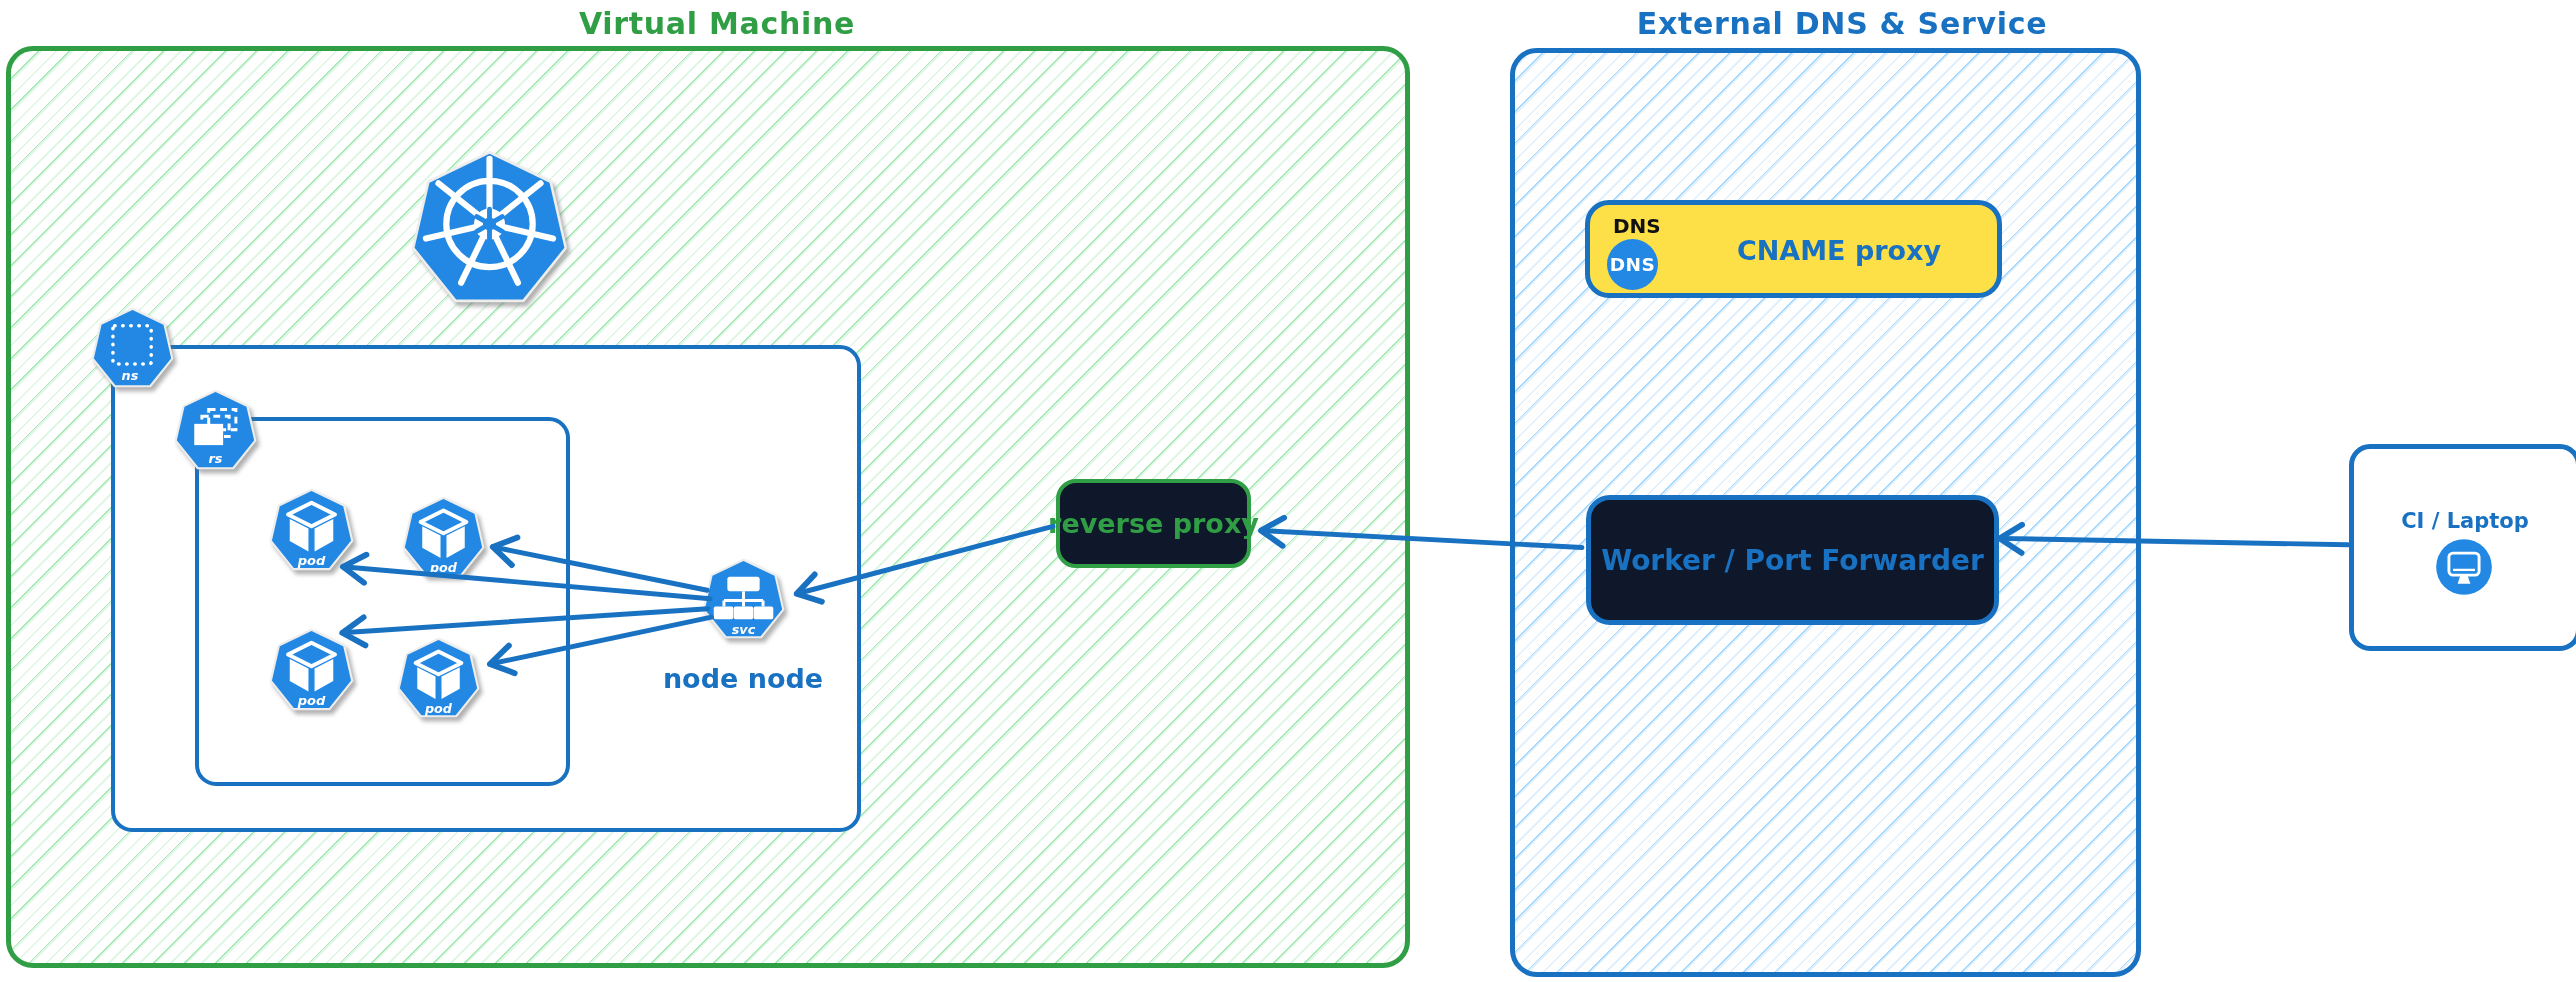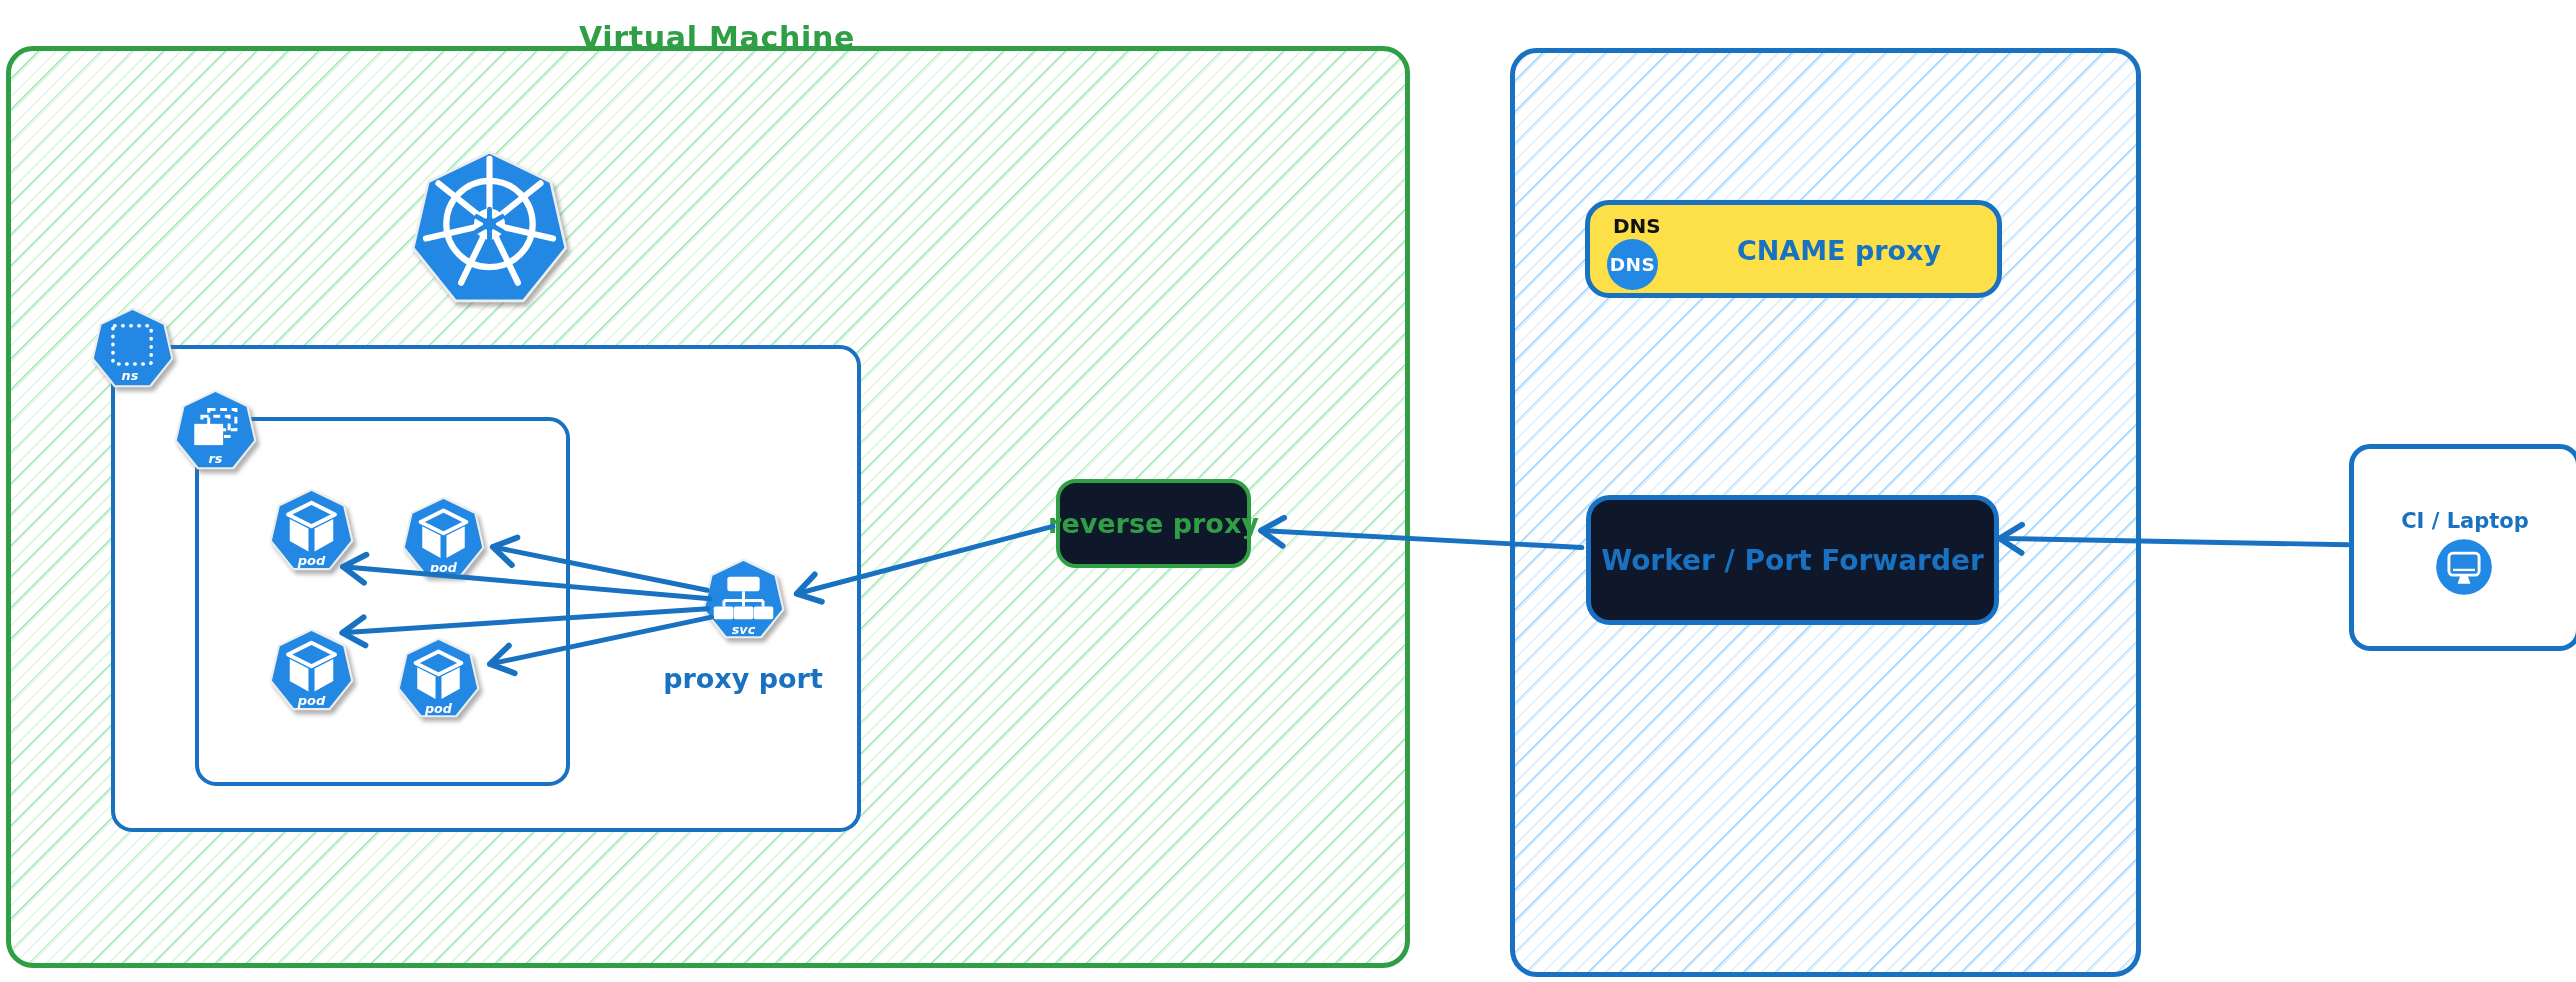--- a/index.html
+++ b/index.html
@@ -31,21 +31,21 @@
     left:1510px;top:48px;width:631px;height:929px;
     border:5px solid var(--blue);
     background:
       repeating-linear-gradient(135deg, rgba(0,0,0,0) 0 9.2px, var(--blue-hatch-faint) 9.2px 11px),
       repeating-linear-gradient(135deg, rgba(0,0,0,0) 0 19px, var(--blue-hatch) 19px 22px),
       #ffffff;
   }
 
   .region-title{
     top:4.3px;height:40px;line-height:40px;text-align:center;
-    font-size:30px;font-weight:700;letter-spacing:0.7px;white-space:nowrap;margin-top:14px;
+    font-size:30px;font-weight:700;letter-spacing:0.7px;white-space:nowrap;
   }
   #vm-title{left:504px;width:426px;color:var(--green);}
   #dns-title{left:1629px;width:426px;color:var(--blue);}
 
   
   .k8s-box{background:#ffffff;border:4.3px solid var(--blue);border-radius:21px;box-sizing:border-box;}
   #ns-box{left:111px;top:345px;width:750px;height:487px;}
   #rs-box{left:195px;top:417px;width:375px;height:369px;}
 
   
@@ -82,20 +82,21 @@
   
   #arrows{position:absolute;left:0;top:0;width:2576px;height:983px;pointer-events:none;}
   #arrows line{stroke:var(--blue);stroke-width:7;stroke-linecap:round;}
 </style>
 </head>
 <body>
 
 <div id="canvas">
 
   <div class="abs region-title" id="vm-title">Virtual Machine</div>
+  <div class="abs region-title" id="dns-title">External DNS &amp; Service</div>
 
   <div class="abs region" id="vm-region"></div>
   <div class="abs region" id="dns-region"></div>
 
   <div class="abs k8s-box" id="ns-box"></div>
   <div class="abs k8s-box" id="rs-box"></div>
 
   <svg class="abs hept-icon" style="left:408px;top:149px" width="163" height="163" viewBox="0 0 100 100">
     <polygon class="hept" style="stroke-width:1.6" points="50,2 87.5,20.1 96.8,60.7 70.8,93.2 29.2,93.2 3.2,60.7 12.5,20.1"></polygon>
     <circle class="wheel" cx="50" cy="46" r="26.5"></circle>
@@ -166,21 +167,21 @@
   <svg class="abs hept-icon" style="left:701px;top:557px" width="85" height="87" viewBox="0 0 100 100">
     <polygon class="hept" points="50,2 87.5,20.1 96.8,60.7 70.8,93.2 29.2,93.2 3.2,60.7 12.5,20.1"></polygon>
     <rect x="31" y="22" width="38" height="17" rx="3" fill="#ffffff"></rect>
     <path d="M50,39 V50 M27,50 H73 M27,50 V57 M50,50 V57 M73,50 V57" stroke="#ffffff" stroke-width="3.5" fill="none"></path>
     <rect x="15" y="57" width="23" height="15" rx="2" fill="#ffffff"></rect>
     <rect x="38.5" y="57" width="23" height="15" rx="2" fill="#ffffff"></rect>
     <rect x="62" y="57" width="23" height="15" rx="2" fill="#ffffff"></rect>
     <text class="icon-label" x="50" y="89">svc</text>
   </svg>
 
-  <div class="abs" id="node-port-label">proxy port</div>
+  <div class="abs" id="node-port-label">node node</div>
 
   <div class="abs node-box" id="reverse-proxy-box">
     <span class="lbl">reverse proxy</span>
   </div>
 
   <div class="abs node-box" id="dns-record-box">
     <div class="abs" id="dns-header">DNS</div>
     <div class="abs" id="dns-badge">DNS</div>
     <div class="abs" id="cname-label">CNAME proxy</div>
   </div>

